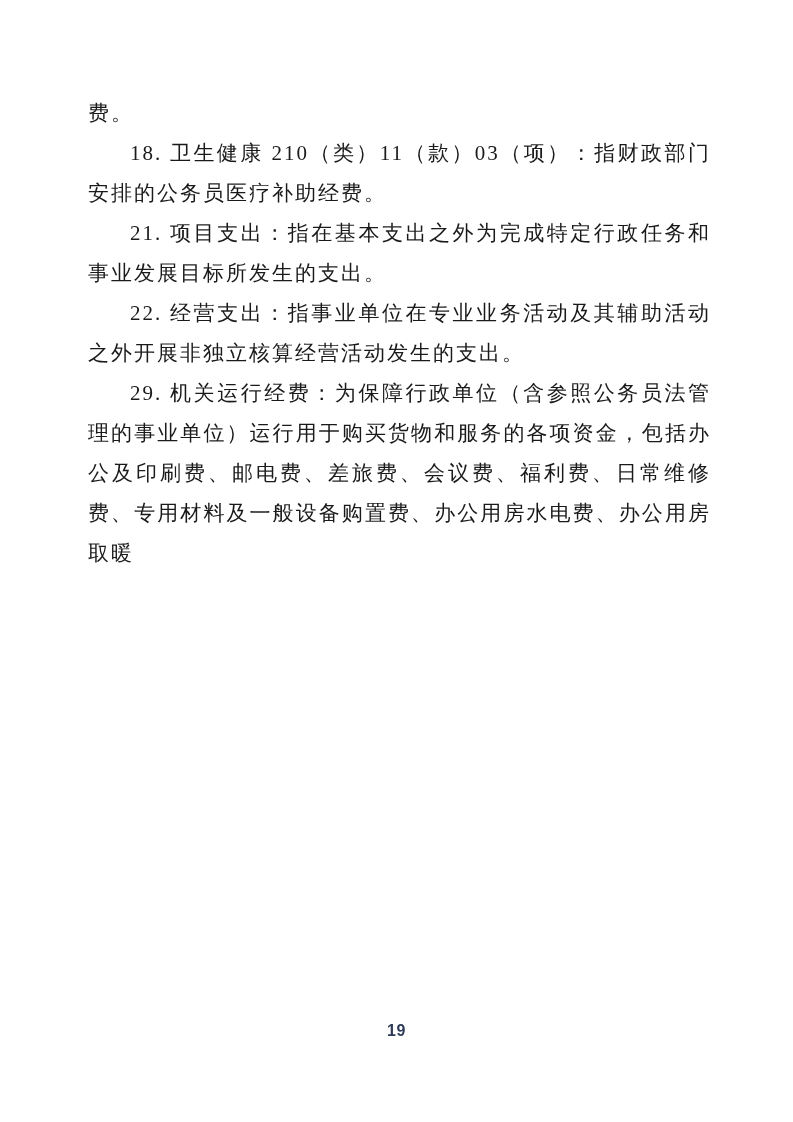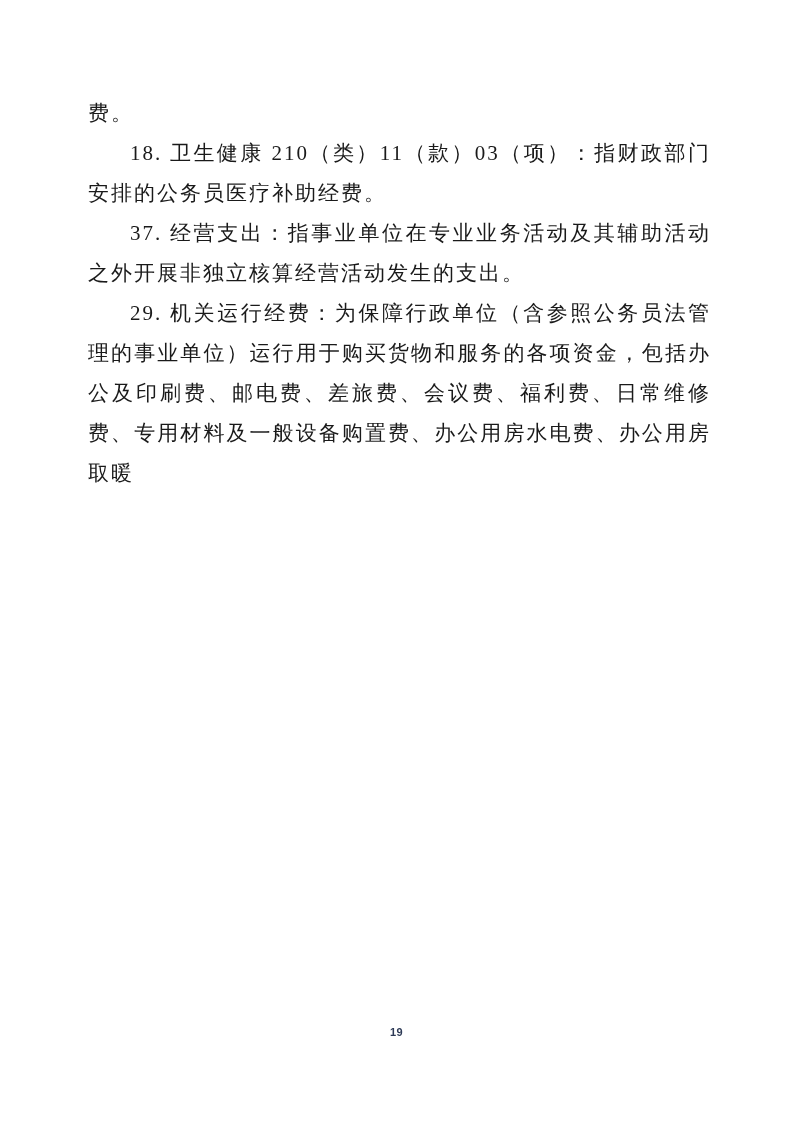--- a/index.html
+++ b/index.html
@@ -38,32 +38,33 @@
   .footer {
     position: absolute;
     left: 0;
     right: 0;
     top: 1022px;
     height: 20px;
     text-align: center;
   }
   .page-number {
     font-family: "Liberation Sans", "DejaVu Sans", sans-serif;
-    font-size: 11px;
+    font-size: 16px;
     font-weight: 700;
     letter-spacing: 0.5px;
     color: #2d3a56;
   }
 </style>
 </head>
 <body>
 
 <div class="page">
   <div class="content">
     <p class="para no-indent">费。</p>
     <p class="para">18. 卫生健康 210（类）11（款）03（项）：指财政部门安排的公务员医疗补助经费。</p>
-    <p class="para">37. 经营支出：指事业单位在专业业务活动及其辅助活动之外开展非独立核算经营活动发生的支出。</p>
+    <p class="para">21. 项目支出：指在基本支出之外为完成特定行政任务和事业发展目标所发生的支出。</p>
+    <p class="para">22. 经营支出：指事业单位在专业业务活动及其辅助活动之外开展非独立核算经营活动发生的支出。</p>
     <p class="para">29. 机关运行经费：为保障行政单位（含参照公务员法管理的事业单位）运行用于购买货物和服务的各项资金，包括办公及印刷费、邮电费、差旅费、会议费、福利费、日常维修费、专用材料及一般设备购置费、办公用房水电费、办公用房取暖</p>
   </div>
   <div class="footer">
     <span class="page-number">19</span>
   </div>
 </div>
 
 </body></html>

